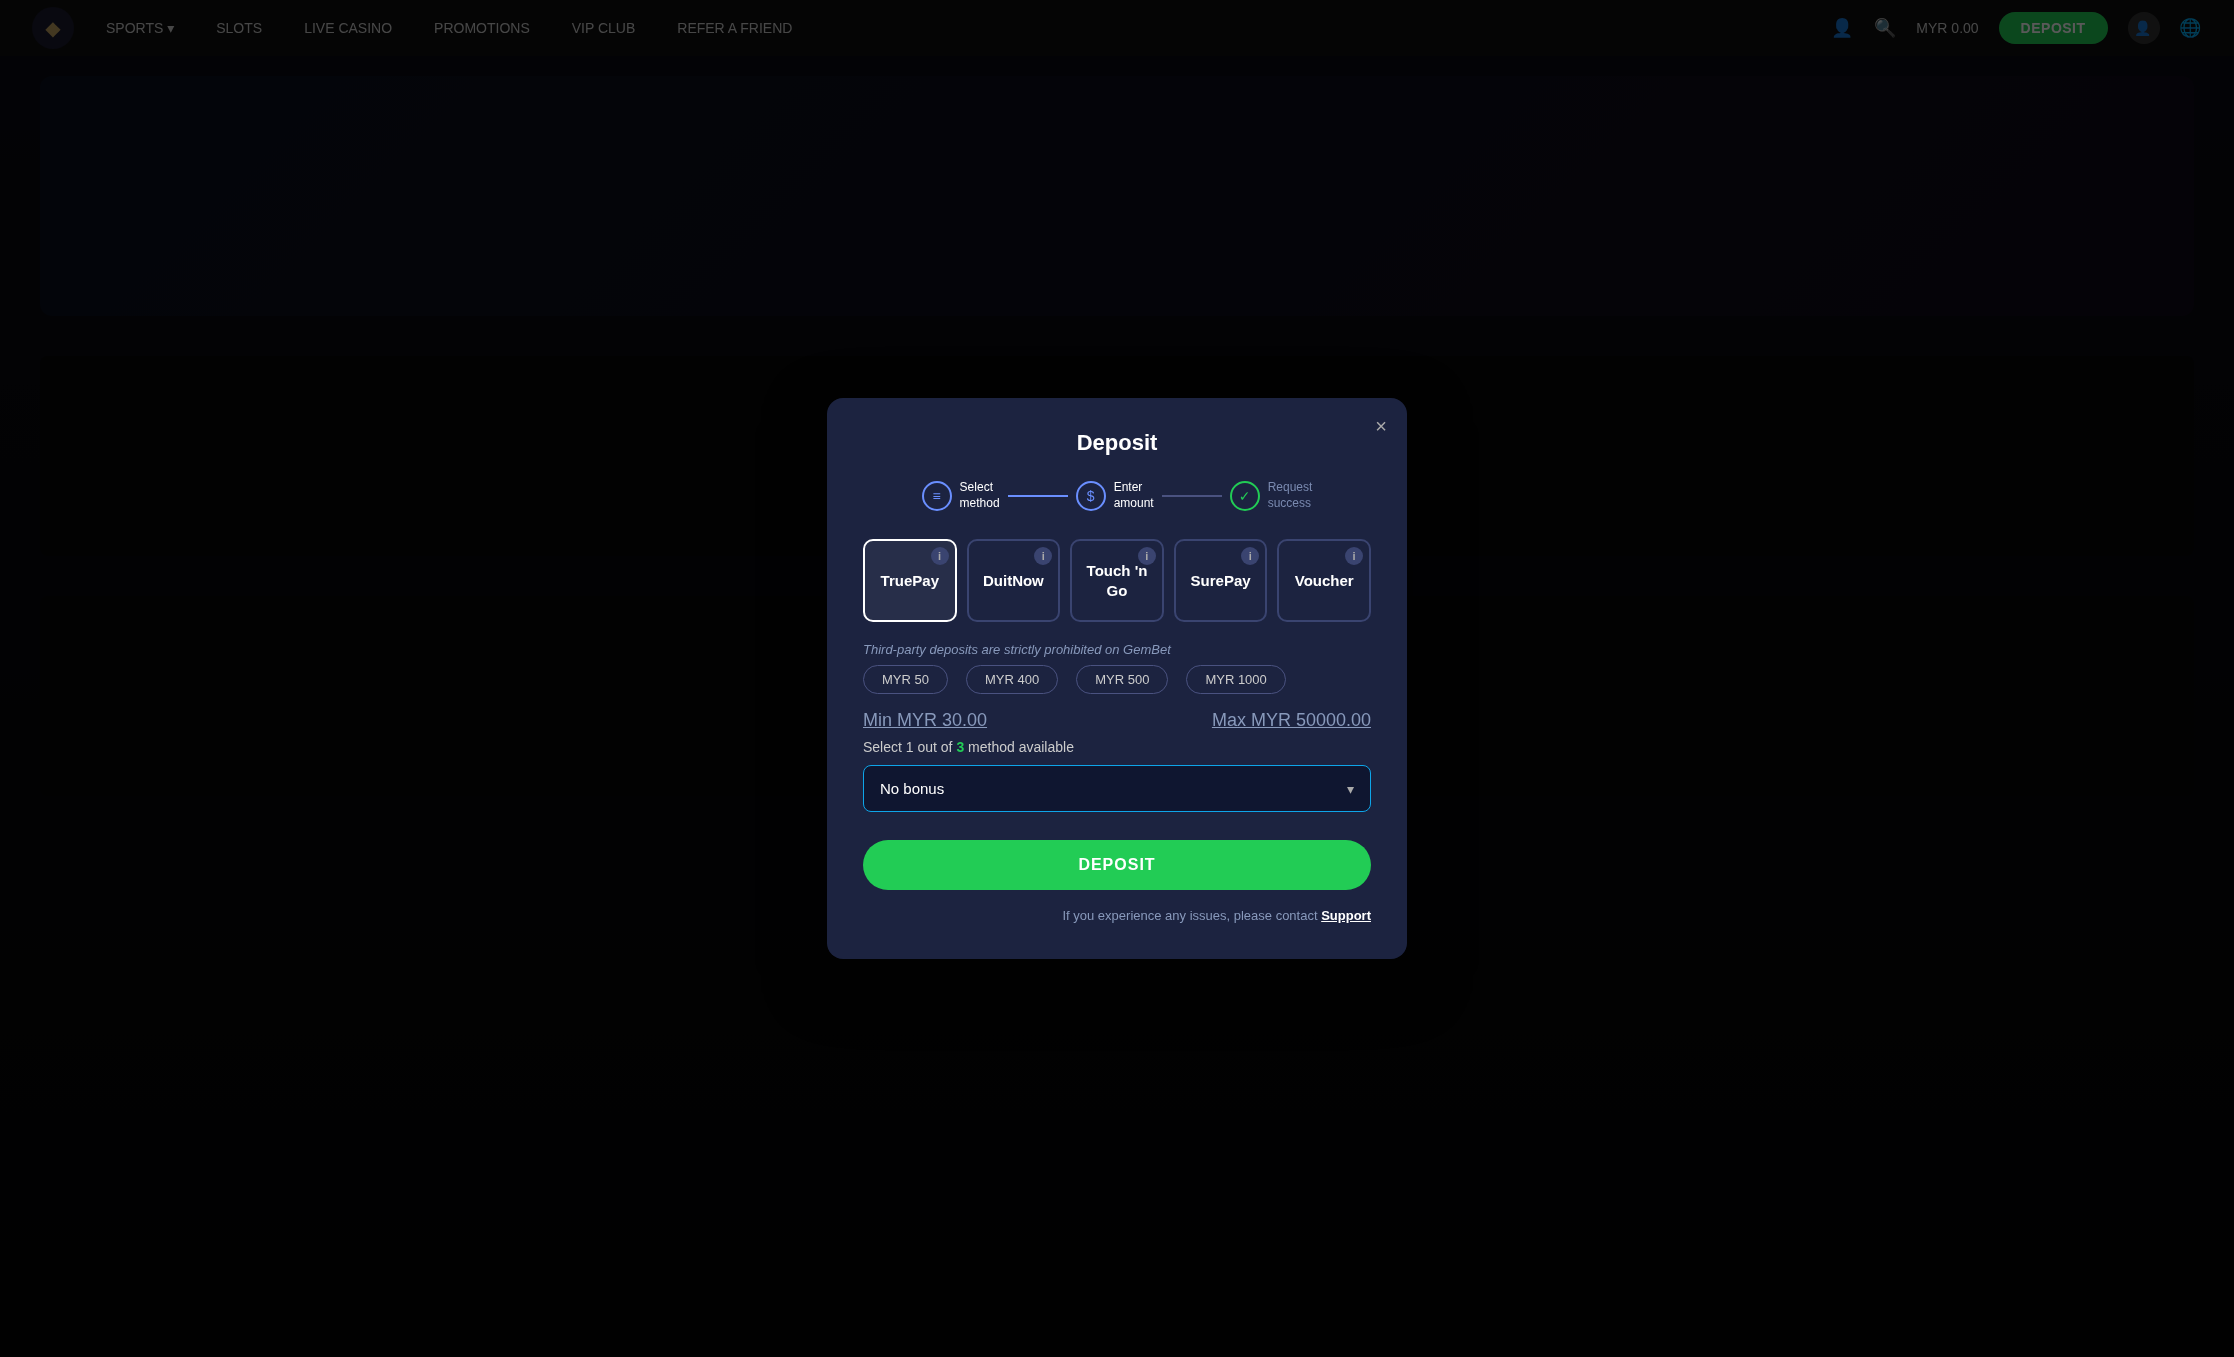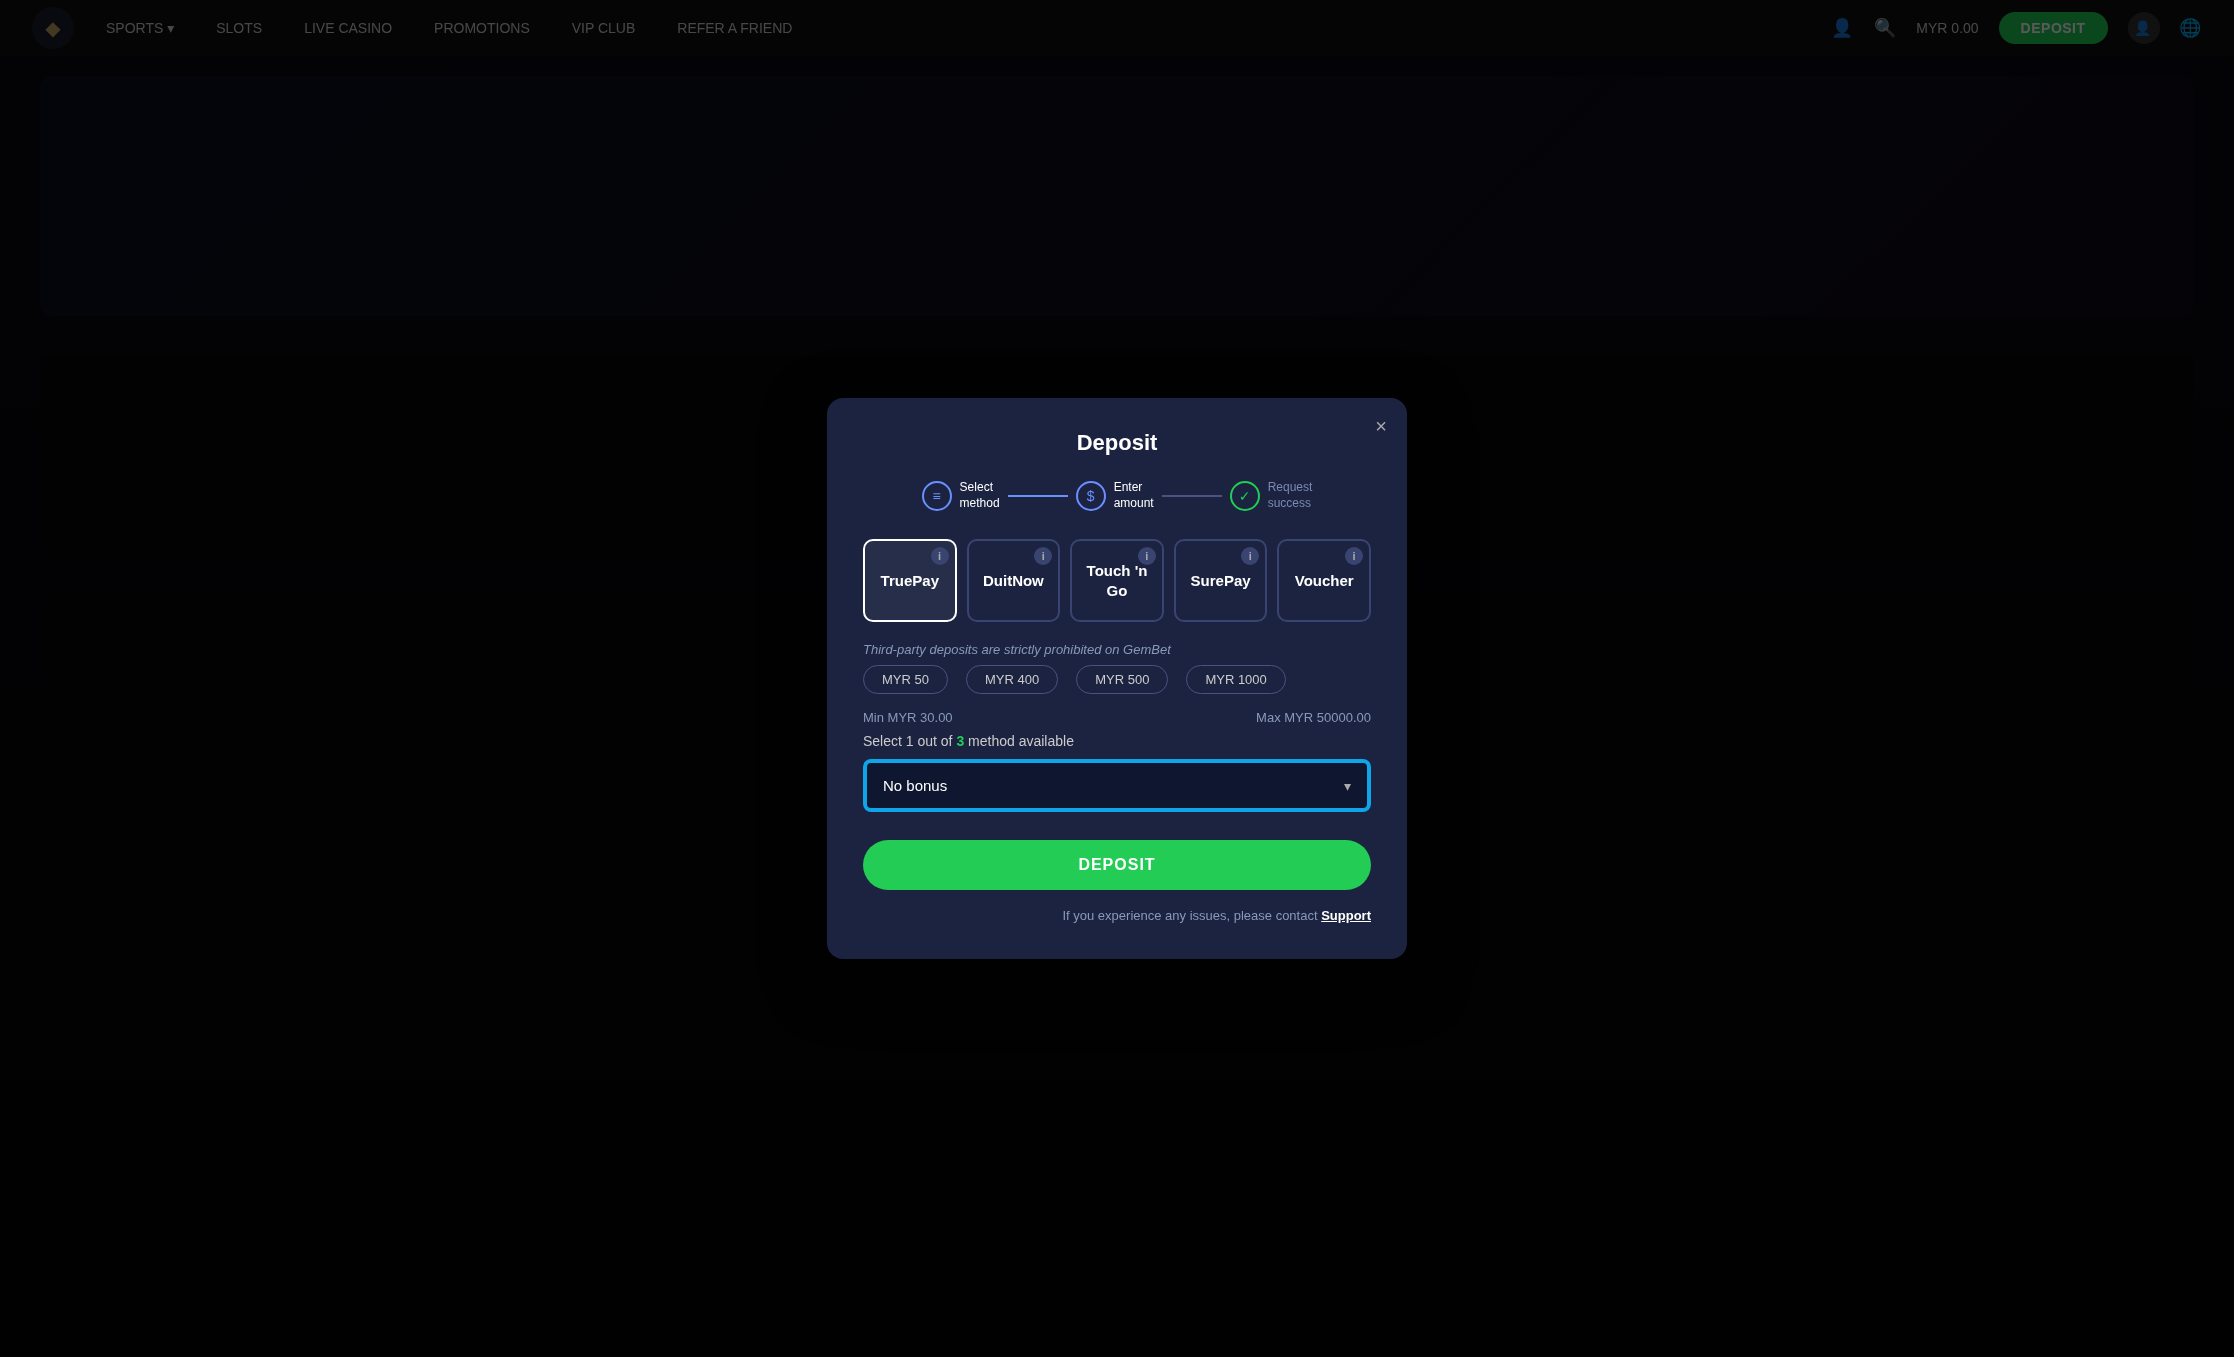--- a/index.html
+++ b/index.html
@@ -241,22 +241,23 @@
       font-size: 13px;
       cursor: pointer;
       background: transparent;
     }
 
     
     .amount-row {
       display: flex;
       justify-content: space-between;
       color: #8899bb;
-      font-size: 13px;
+      font-size: 18px;
       margin-bottom: 8px;
+      text-decoration: underline;
     }
 
     
     .amount-input-wrapper {
       background: #0f1630;
       border: 1px solid #3a4470;
       border-radius: 8px;
       padding: 12px 16px;
       display: flex;
       align-items: center;
@@ -281,21 +282,21 @@
       color: #ccc;
       font-size: 14px;
       margin-bottom: 10px;
     }
     .bonus-label span.count {
       color: #22cc55;
       font-weight: 700;
     }
     .bonus-dropdown {
       background: #0f1630;
-      border: 4px solid #0ea5e9;
+      border: 1px solid #0ea5e9;
       border-radius: 8px;
       padding: 14px 16px;
       display: flex;
       align-items: center;
       justify-content: space-between;
       cursor: pointer;
       margin-bottom: 28px;
       color: #fff;
       font-size: 15px;
     }

